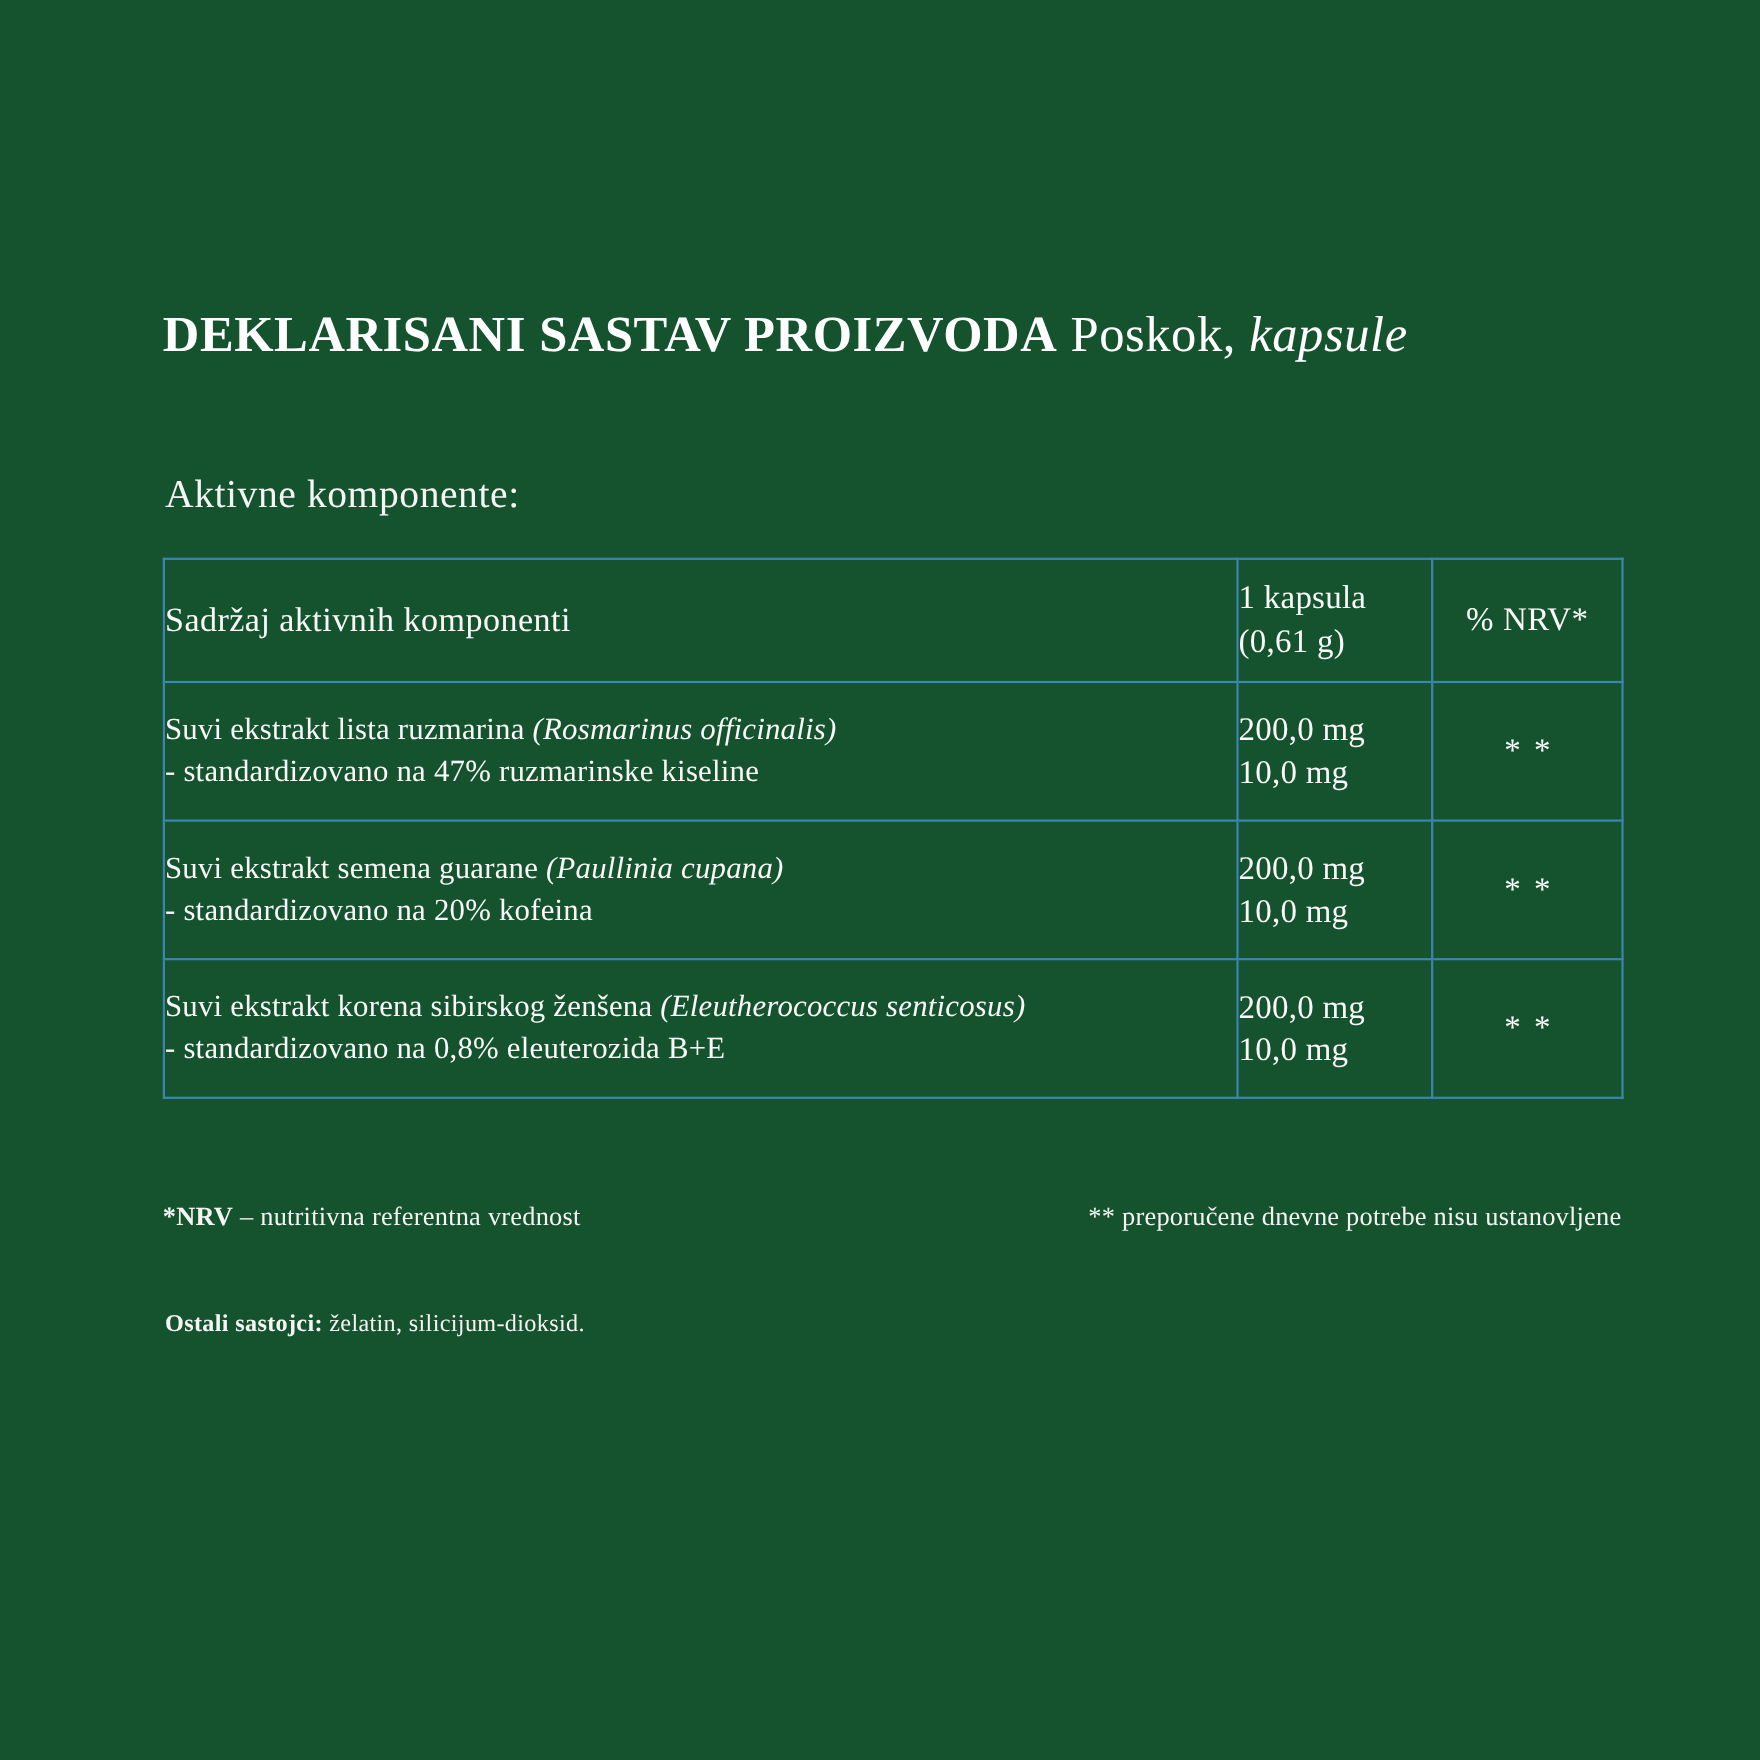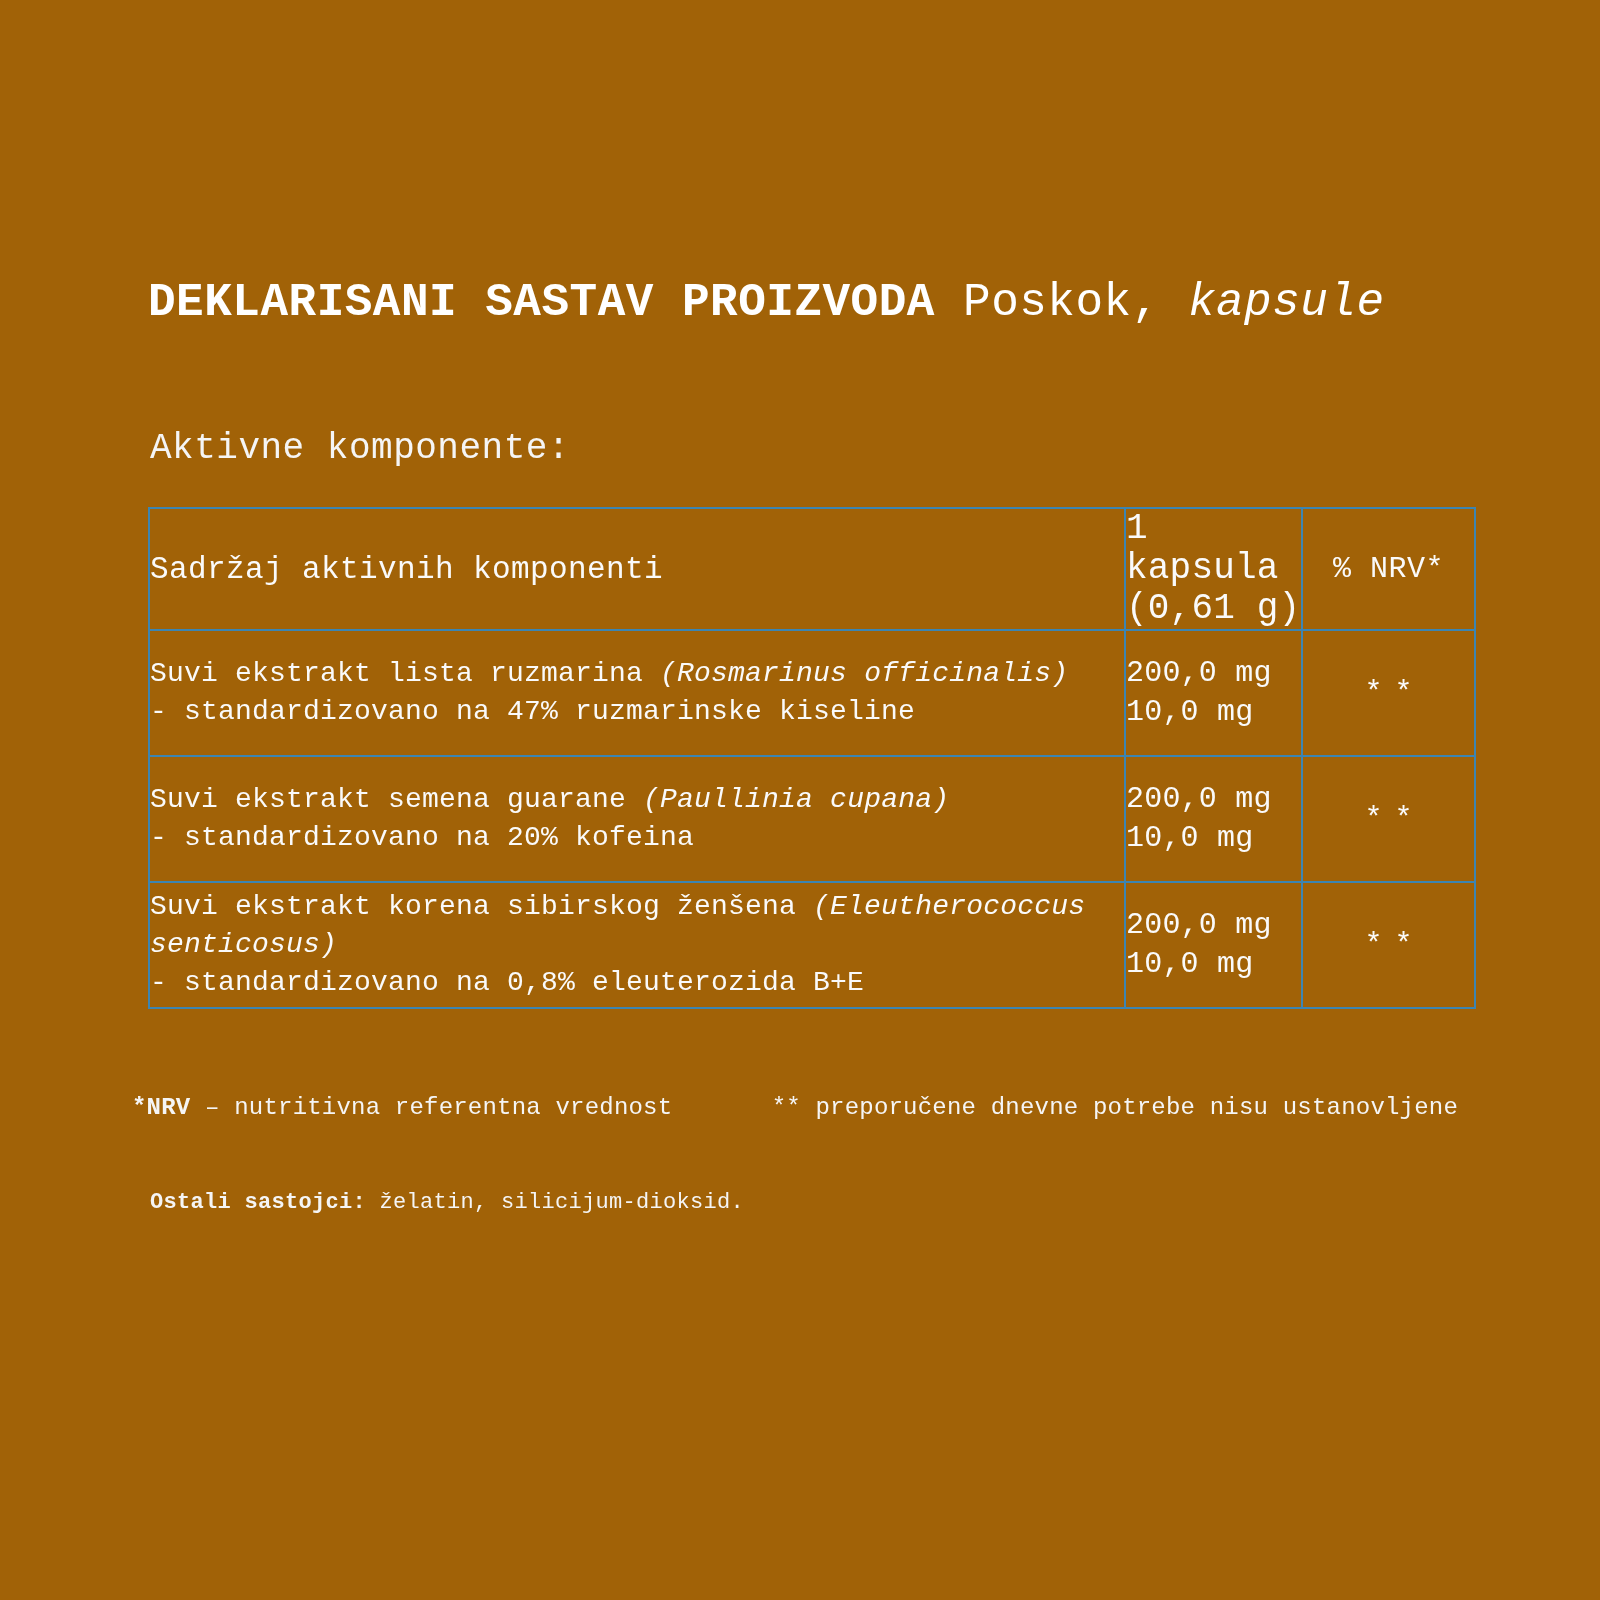--- a/index.html
+++ b/index.html
@@ -4,23 +4,23 @@
 <style>
   html, body {
     margin: 0;
     padding: 0;
     background: #131313;
   }
   .page {
     position: relative;
     width: 1600px;
     height: 1600px;
-    background: #a16207;
+    background: #14532d;
     color: #fafafa;
-    font-family: Liberation Mono, monospace;
+    font-family: Liberation Serif, serif;
     overflow: hidden;
   }
   .title {
     position: absolute;
     left: 148px;
     top: 276px;
     font-size: 46px;
     line-height: 1.2;
     white-space: nowrap;
     color: #ffffff;
@@ -64,21 +64,21 @@
 
   th.hdr-name {
     text-align: left;
     font-weight: 400;
     font-size: 31px;
     letter-spacing: 0.4px;
   }
   th.hdr-amount {
     text-align: left;
     font-weight: 400;
-    font-size: 36px;
+    font-size: 30px;
     line-height: 40px;
     letter-spacing: 0.2px;
   }
   th.hdr-nrv {
     text-align: center;
     font-weight: 400;
     font-size: 30px;
     letter-spacing: 0.5px;
   }
 
@@ -98,21 +98,21 @@
     font-size: 30px;
   }
   td.cell-nrv .stars {
     letter-spacing: 12px;
     padding-left: 12px;
     display: inline-block;
   }
 
   .footnotes {
     position: absolute;
-    left: 132px;
+    left: 148px;
     width: 1326px;
     top: 1094px;
     display: flex;
     justify-content: space-between;
     font-size: 24px;
     letter-spacing: 0.2px;
     color: #f5f5f5;
     align-items: center;
   }
   .footnotes .fn-bold { font-weight: 700; }

